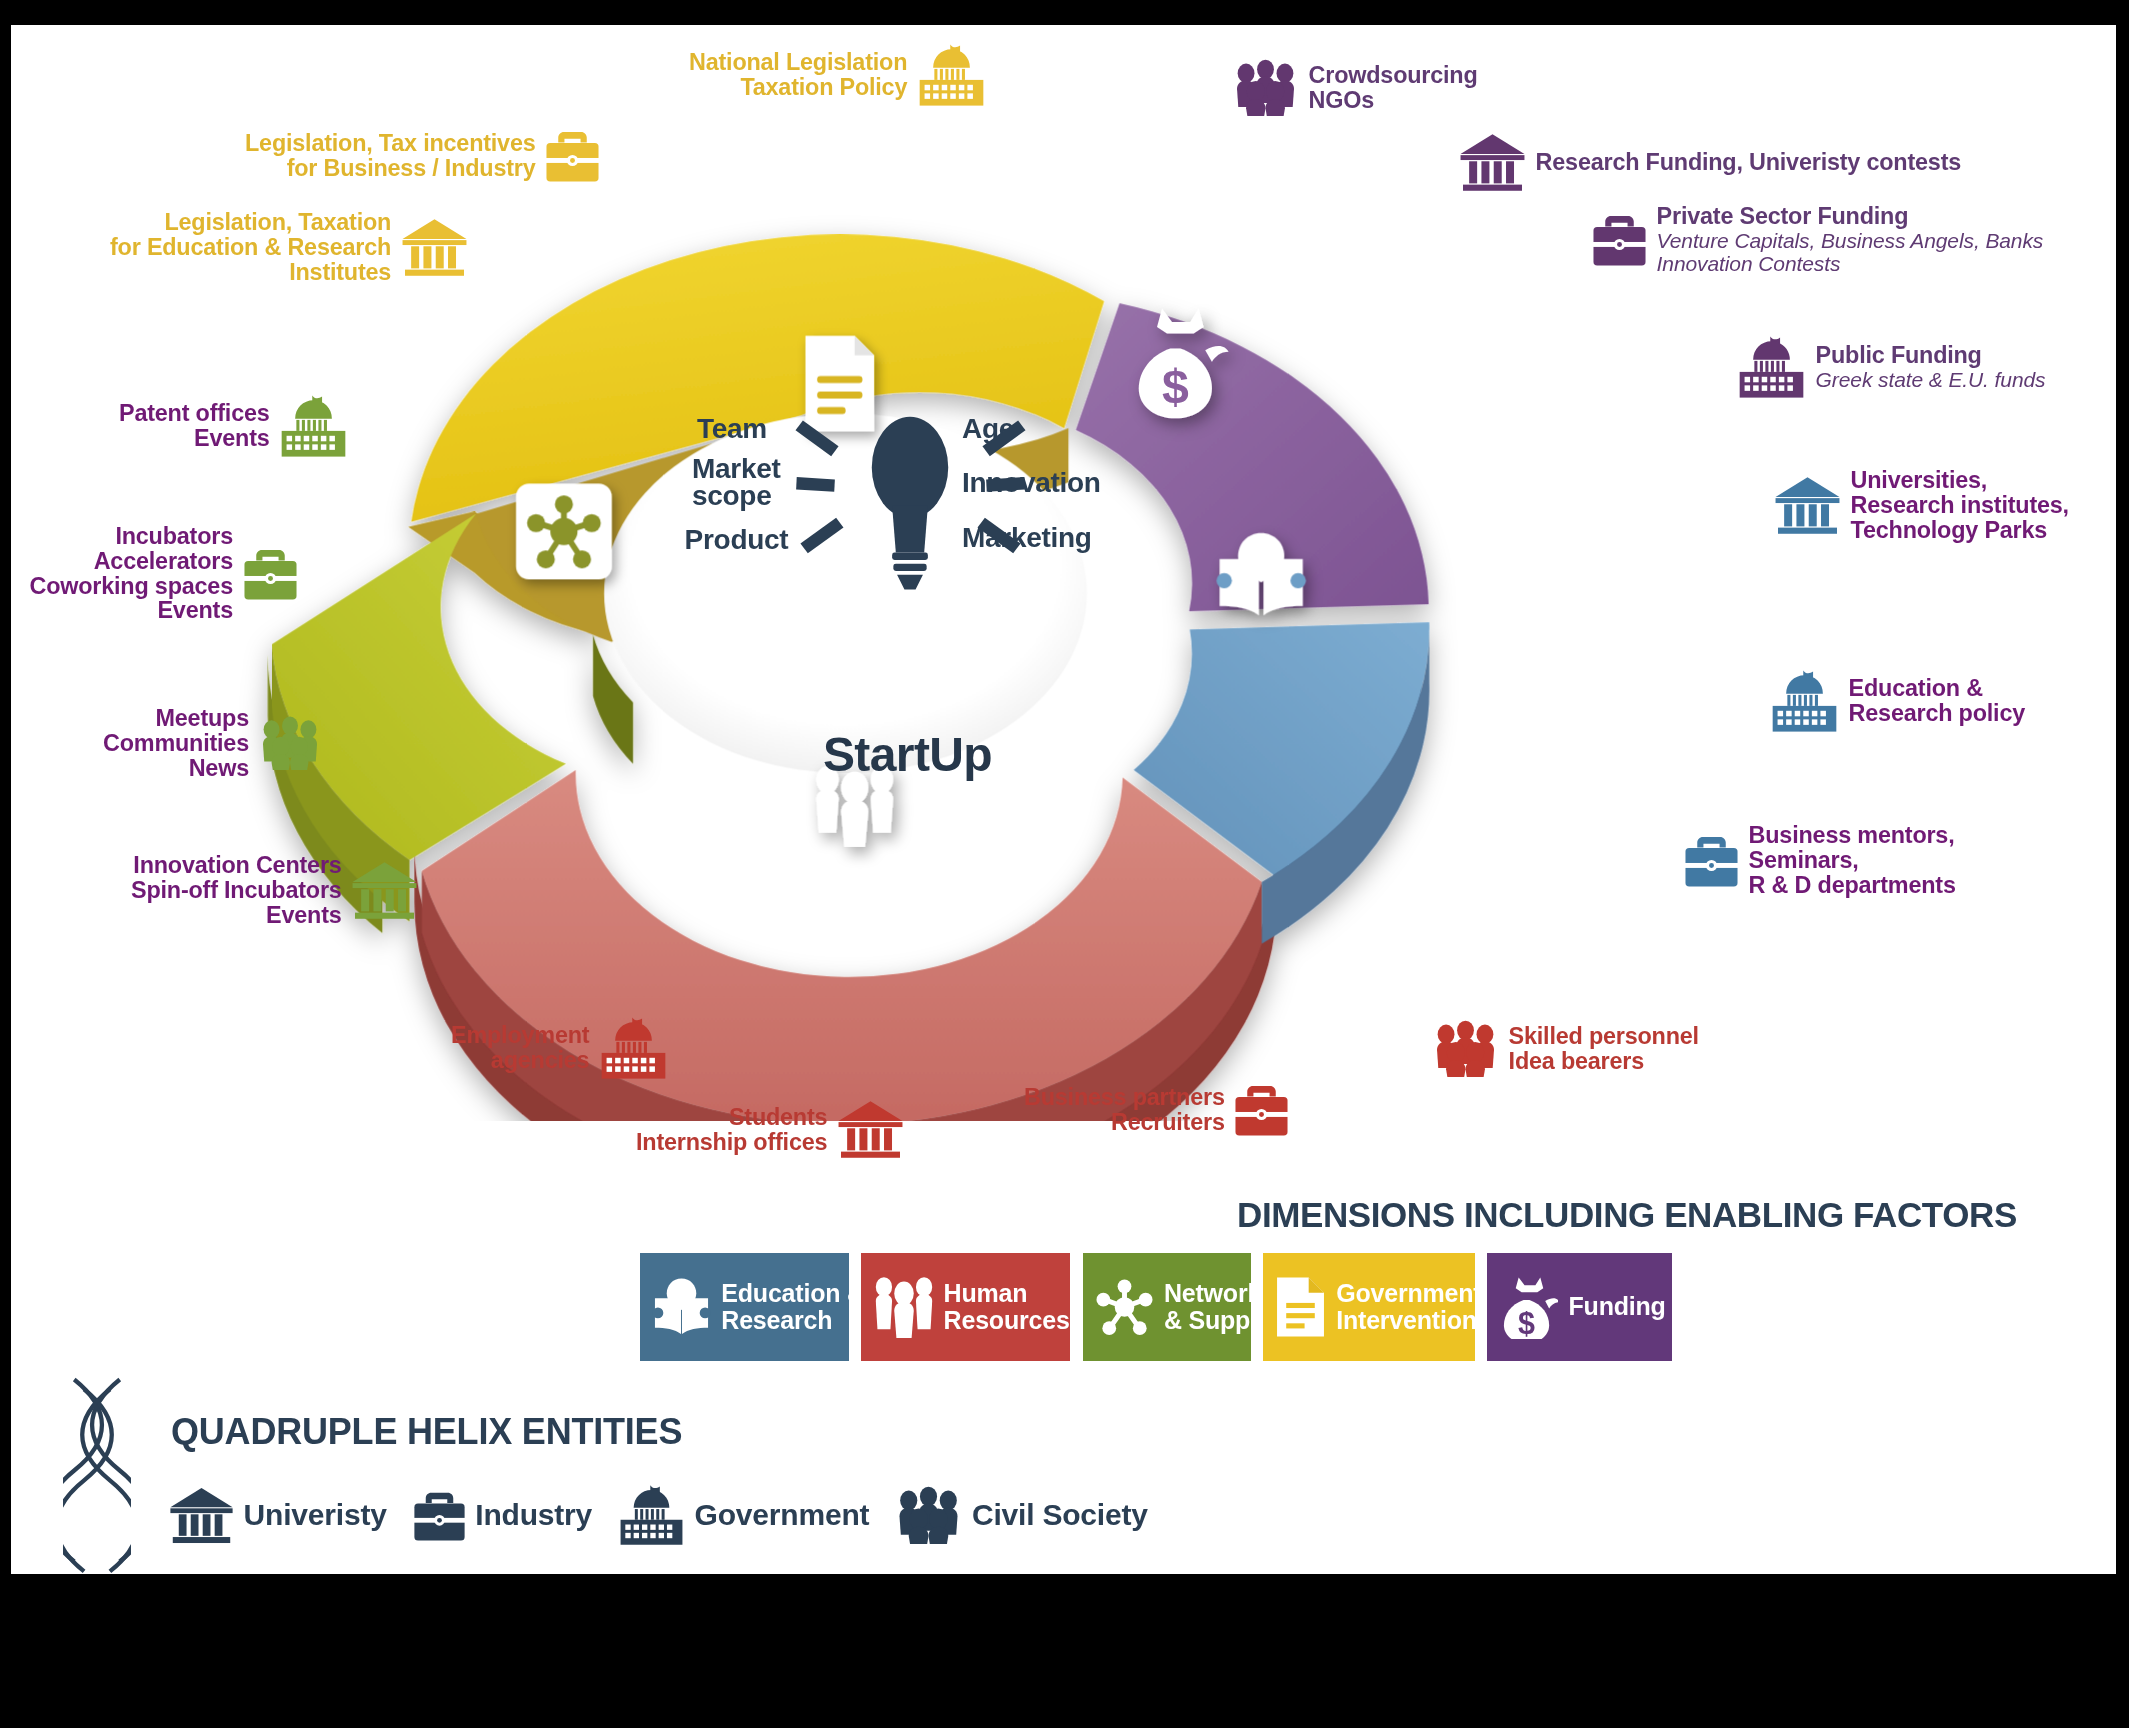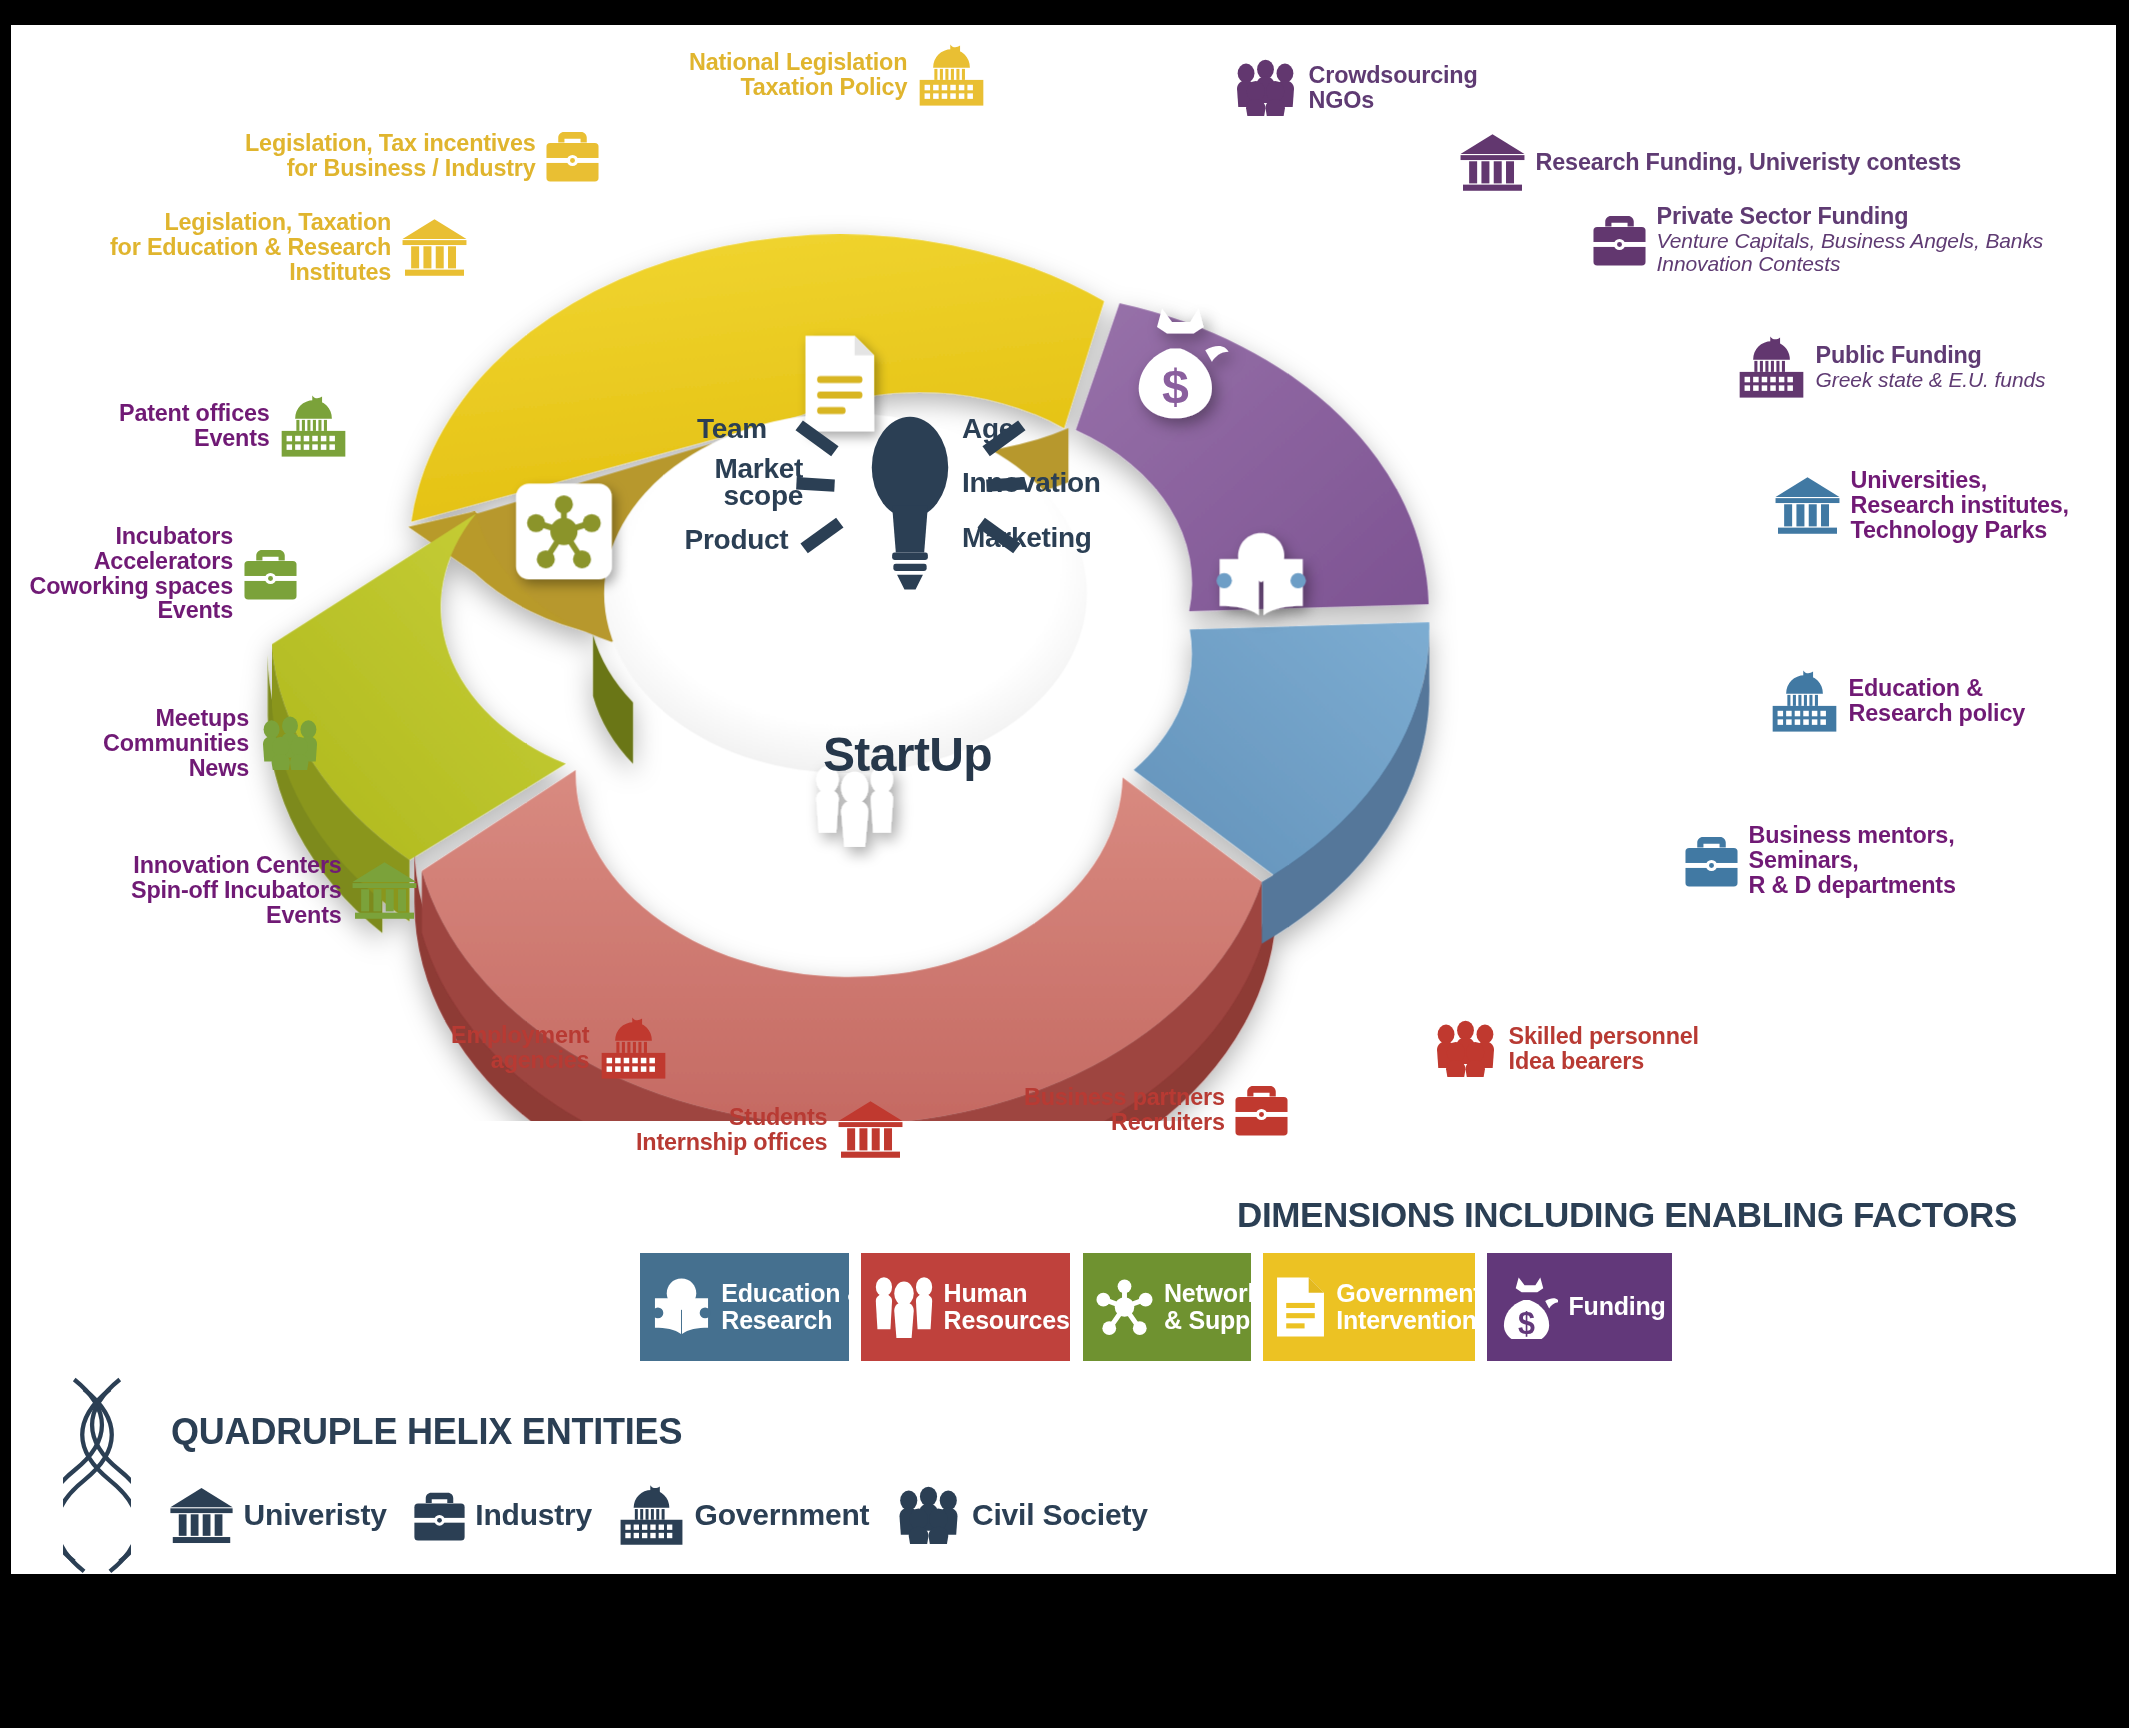--- a/index.html
+++ b/index.html
@@ -208,21 +208,21 @@
         <circle cx="31" cy="61" r="14"></circle>
         <circle cx="117" cy="61" r="14"></circle>
         <circle cx="46" cy="117" r="14"></circle>
         <circle cx="102" cy="117" r="14"></circle>
       </g>
     </g>
   </svg>
 
   <div id="hub">
     <div class="hubword" style="left:5px;top:6.2px;">Team</div>
-    <div class="hubword" style="left:0px;top:48px;width:111px;text-align:right;line-height:0.98;">Market<br>scope</div>
+    <div class="hubword" style="left:0px;top:48px;width:111px;text-align:left;line-height:0.98;">Market<br>scope</div>
     <div class="hubword" style="left:-7.4px;top:117px;">Product</div>
     <div class="hubword" style="left:270px;top:6.2px;">Age</div>
     <div class="hubword" style="left:270px;top:60px;">Innovation</div>
     <div class="hubword" style="left:270px;top:115px;">Marketing</div>
 
     <svg style="position:absolute;left:147px;top:0px;" width="142" height="185" viewBox="0 0 230 300">
       <g fill="#2b3f54">
         <ellipse cx="115" cy="98" rx="62" ry="82"></ellipse>
         <path d="M86 160 h58 l-6 76 h-46 z"></path>
         <rect x="86" y="236" width="58" height="12" rx="4"></rect>

